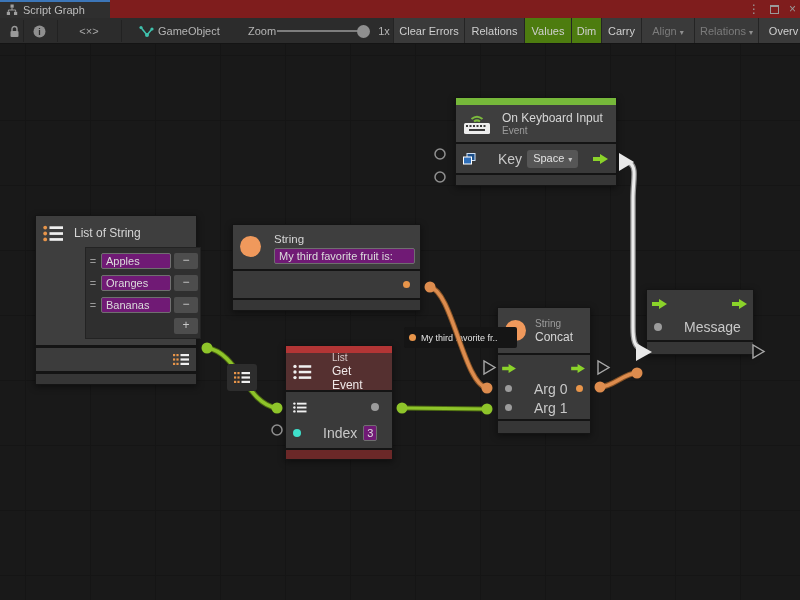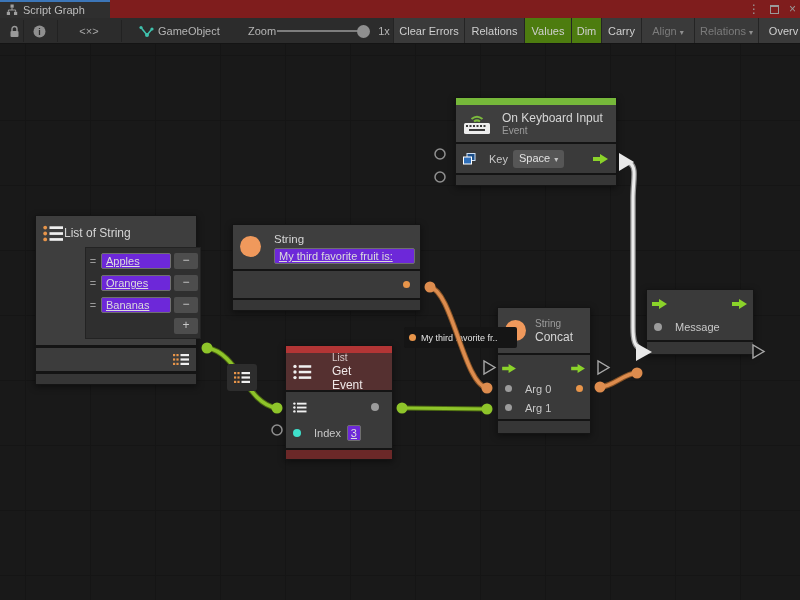--- a/index.html
+++ b/index.html
@@ -41,26 +41,26 @@
   .sec + .sec{margin-top:2px;}
   .hdr{background:#3e3e3e;display:flex;align-items:center;padding:4px 7px;}
   .hcol{margin-left:11px;display:flex;flex-direction:column;justify-content:center;}
   .ntitle{font-size:12px;color:#d6d6d6;line-height:14px;}
   .ncat{font-size:10px;color:#9c9c9c;line-height:12px;}
   .row{display:flex;align-items:center;padding:0 7px;}
   .footer{background:#363636;}
   .dot{width:8px;height:8px;border-radius:50%;flex:0 0 auto;}
   .dot.grey{background:#9c9c9c;} .dot.teal{background:#3fe0cb;}
   .dot.orange{background:#e8954a;}
-  .field{background:#6d28d9;border:1px solid #6f6f6f;border-radius:2px;color:#dcdcdc;
-    font-size:11px;line-height:14px;padding:0 4px;white-space:nowrap;overflow:hidden;text-decoration:underline;}
+  .field{background:#701a75;border:1px solid #6f6f6f;border-radius:2px;color:#dcdcdc;
+    font-size:11px;line-height:14px;padding:0 4px;white-space:nowrap;overflow:hidden;}
   .drop{background:#565656;border-radius:3px;color:#e2e2e2;font-size:11px;line-height:16px;
     padding:0 6px;margin-left:5px;white-space:nowrap;}
   .drop .caret{font-size:8px;color:#c2c2c2;margin-left:4px;}
-  .rlabel{font-size:11px;color:#c8c8c8;margin-left:13px;}
+  .rlabel{font-size:14px;color:#c8c8c8;margin-left:22px;}
 
   
   .strip-green{height:7px;background:#76b83a;}
   .strip-red{height:7px;background:#b23535;}
   .hdr-red{background:#553030;}
   .footer-red{background:#6b2828;}
 
   
   .listbox{margin:2px 3px 2px 42px;width:116px;background:#2f2f2f;border:1px solid #232323;padding:2px;}
   .lrow{display:flex;align-items:center;gap:3px;height:22px;}
@@ -196,21 +196,21 @@
                 <circle cx="2.2" cy="2.6" r="1.9"></circle>
                 <circle cx="2.2" cy="8.5" r="1.9"></circle>
                 <circle cx="2.2" cy="14.4" r="1.9"></circle>
               </g>
             <g fill="#f0f0f0">
                 <rect x="6.5" y="1.3" width="13.5" height="2.7"></rect>
                 <rect x="6.5" y="7.2" width="13.5" height="2.7"></rect>
                 <rect x="6.5" y="13.1" width="13.5" height="2.7"></rect>
               </g>
           </svg>
-          <span class="ntitle" style="">List of String</span>
+          <span class="ntitle" style="margin-left:10px">List of String</span>
         </div>
         <div class="listbox">
           <div class="lrow">
             <span class="handle">=</span>
             <span class="field lfield">Apples</span>
             <span class="sqbtn">−</span>
           </div>
           <div class="lrow">
             <span class="handle">=</span>
             <span class="field lfield">Oranges</span>

